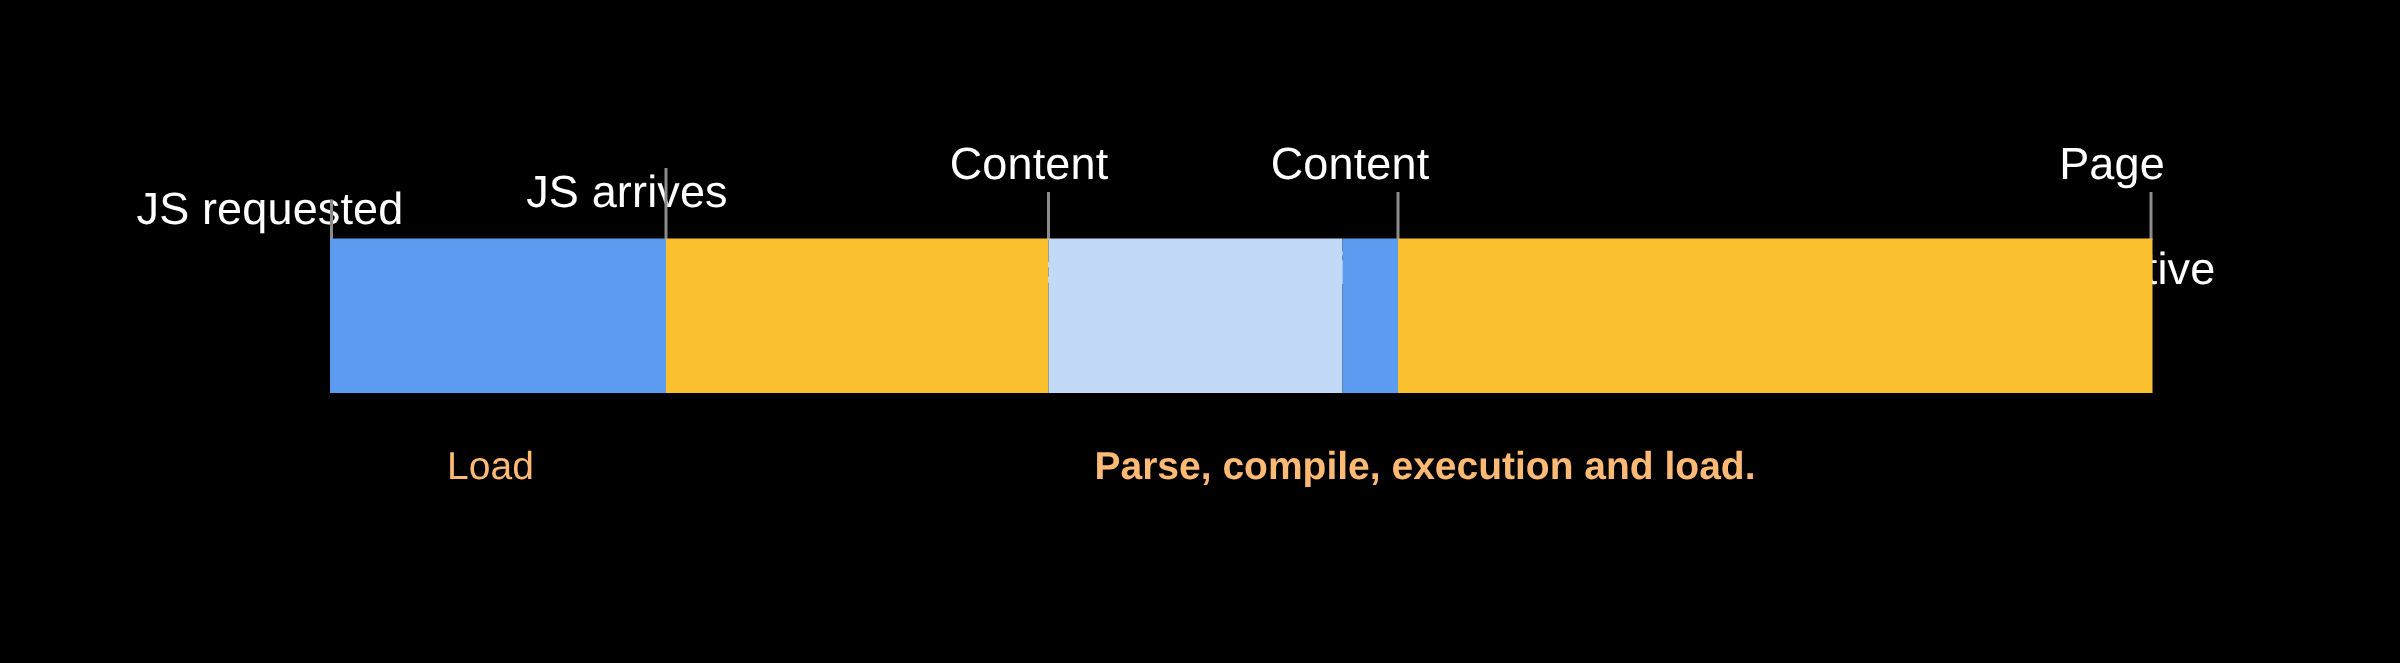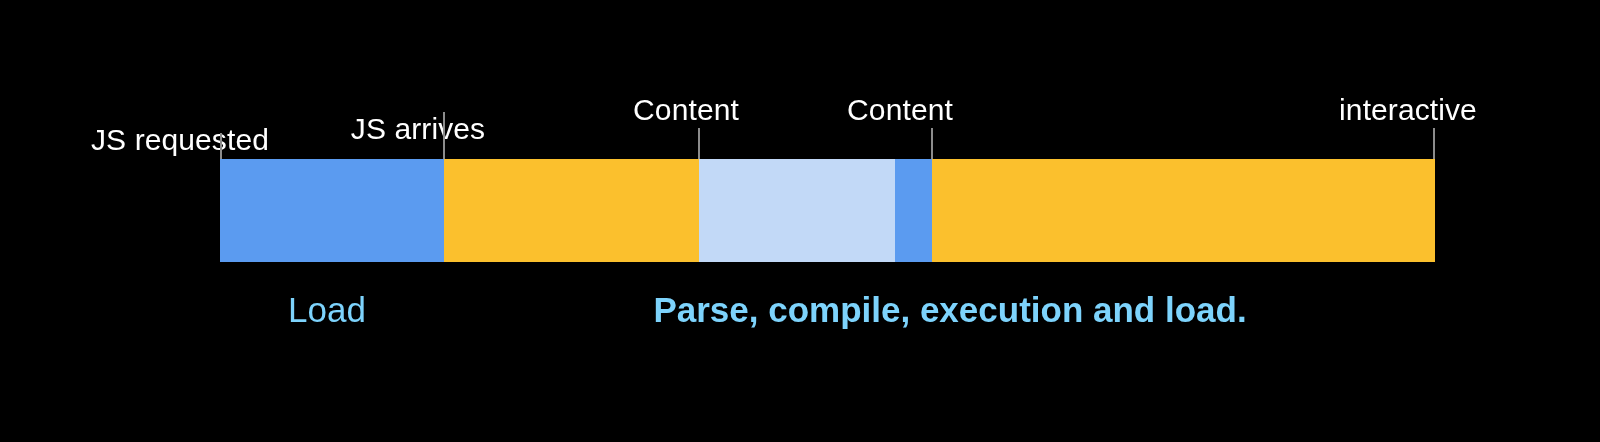--- a/index.html
+++ b/index.html
@@ -62,22 +62,22 @@
     transform: translateX(-50%);
   }
   .label.rightish {
     text-align: center;
     transform: translateX(-50%);
   }
 
   
   .caption {
     position: absolute;
-    color: #7dd3fc;
-    font-size: 35px;
+    color: #fdba74;
+    font-size: 26px;
     line-height: 44px;
     white-space: nowrap;
     transform: translateX(-50%);
     text-align: center;
   }
 </style>
 </head>
 <body>
 
 <div id="diagram">
@@ -94,20 +94,21 @@
     <div>Content</div>
     <div>fetch</div>
   </div>
 
   <div class="label center" style="left:900px; top:57px; width:300px;">
     <div>Content</div>
     <div>arrives</div>
   </div>
 
   <div class="label center" style="left:1408px; top:57px; width:300px;">
+    <div>Page</div>
     <div>interactive</div>
   </div>
 
   <div class="tick" style="left:220px;  top:133px; height:27px;"></div>
   <div class="tick" style="left:443px;  top:112px; height:48px;"></div>
   <div class="tick" style="left:698px;  top:128px; height:32px;"></div>
   <div class="tick" style="left:931px;  top:128px; height:32px;"></div>
   <div class="tick" style="left:1433px; top:128px; height:32px;"></div>
 
   <div class="bar">

